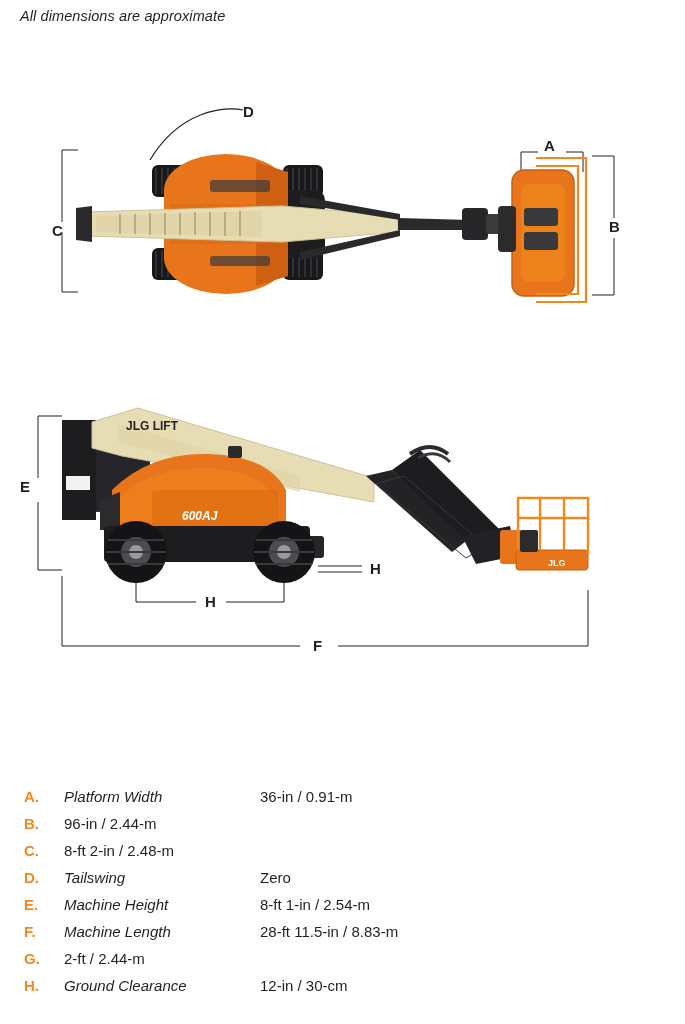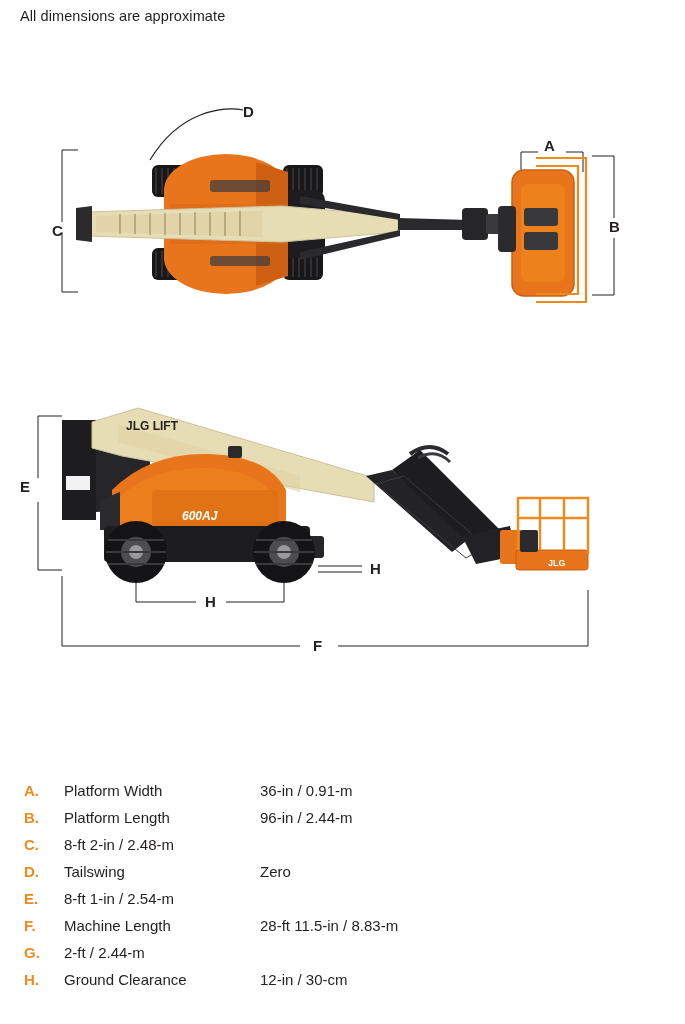--- a/index.html
+++ b/index.html
@@ -15,20 +15,21 @@
     color: #231f20;
     overflow: hidden;
   }
   .note {
     position: absolute;
     left: 20px;
     top: 8px;
     font-size: 14.5px;
     color: #231f20;
     letter-spacing: 0.1px;
+    font-style: italic;
   }
 
   
   .figure-top {
     position: absolute;
     left: 0;
     top: 80px;
     width: 685px;
     height: 250px;
   }
@@ -63,24 +64,26 @@
   .spec-letter {
     width: 40px;
     color: #f08a1e;
     font-weight: bold;
     font-size: 15px;
   }
   .spec-name {
     width: 196px;
     font-size: 15px;
     color: #231f20;
+    font-style: italic;
   }
   .spec-value {
     font-size: 15px;
     color: #231f20;
+    margin-top: 6px;
   }
 
   svg { display: block; }
 </style>
 </head>
 <body>
 
 <div class="note">All dimensions are approximate</div>
 
 <div class="figure-top">
@@ -256,37 +259,37 @@
 <div class="specs">
 
   <div class="spec-row">
     <div class="spec-letter">A.</div>
     <div class="spec-name">Platform Width</div>
     <div class="spec-value">36-in / 0.91-m</div>
   </div>
 
   <div class="spec-row">
     <div class="spec-letter">B.</div>
-    <div class="spec-name">Platform Length</div>
     <div class="spec-value">96-in / 2.44-m</div>
   </div>
 
   <div class="spec-row">
     <div class="spec-letter">C.</div>
     <div class="spec-value">8-ft 2-in / 2.48-m</div>
   </div>
 
   <div class="spec-row">
     <div class="spec-letter">D.</div>
     <div class="spec-name">Tailswing</div>
     <div class="spec-value">Zero</div>
   </div>
 
   <div class="spec-row">
     <div class="spec-letter">E.</div>
+    <div class="spec-name">Machine Height</div>
     <div class="spec-value">8-ft 1-in / 2.54-m</div>
   </div>
 
   <div class="spec-row">
     <div class="spec-letter">F.</div>
     <div class="spec-name">Machine Length</div>
     <div class="spec-value">28-ft 11.5-in / 8.83-m</div>
   </div>
 
   <div class="spec-row">

